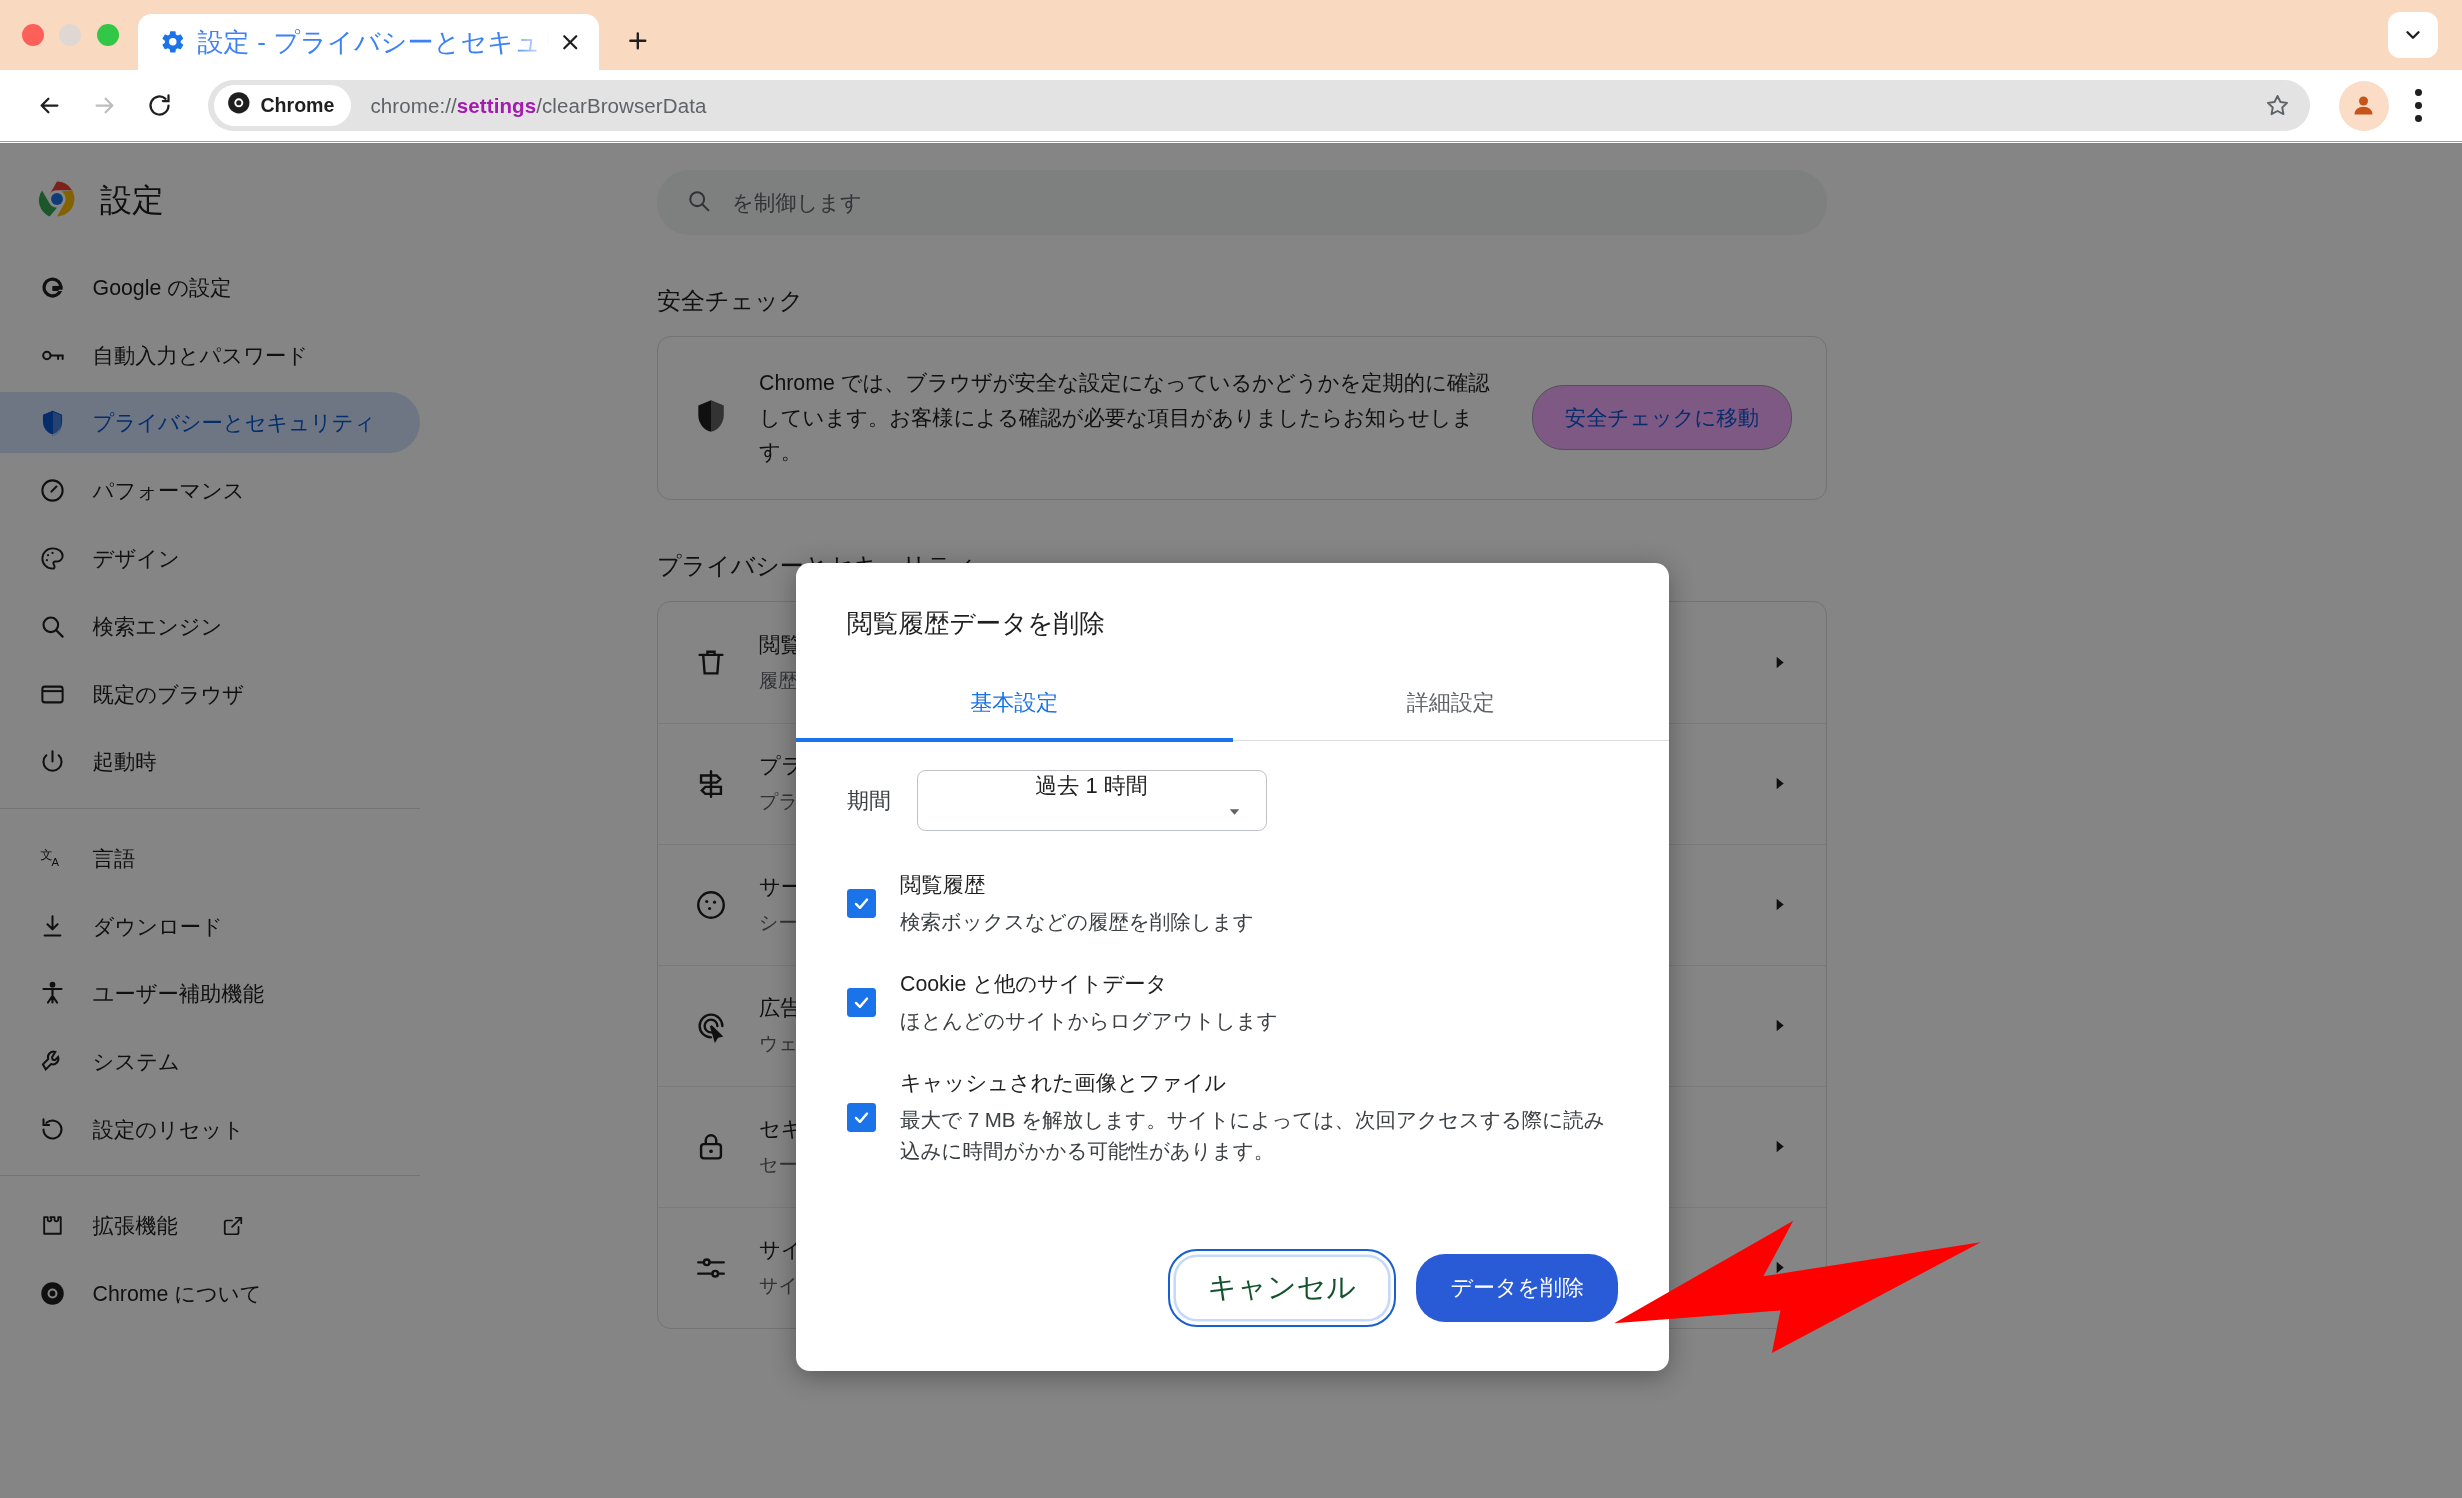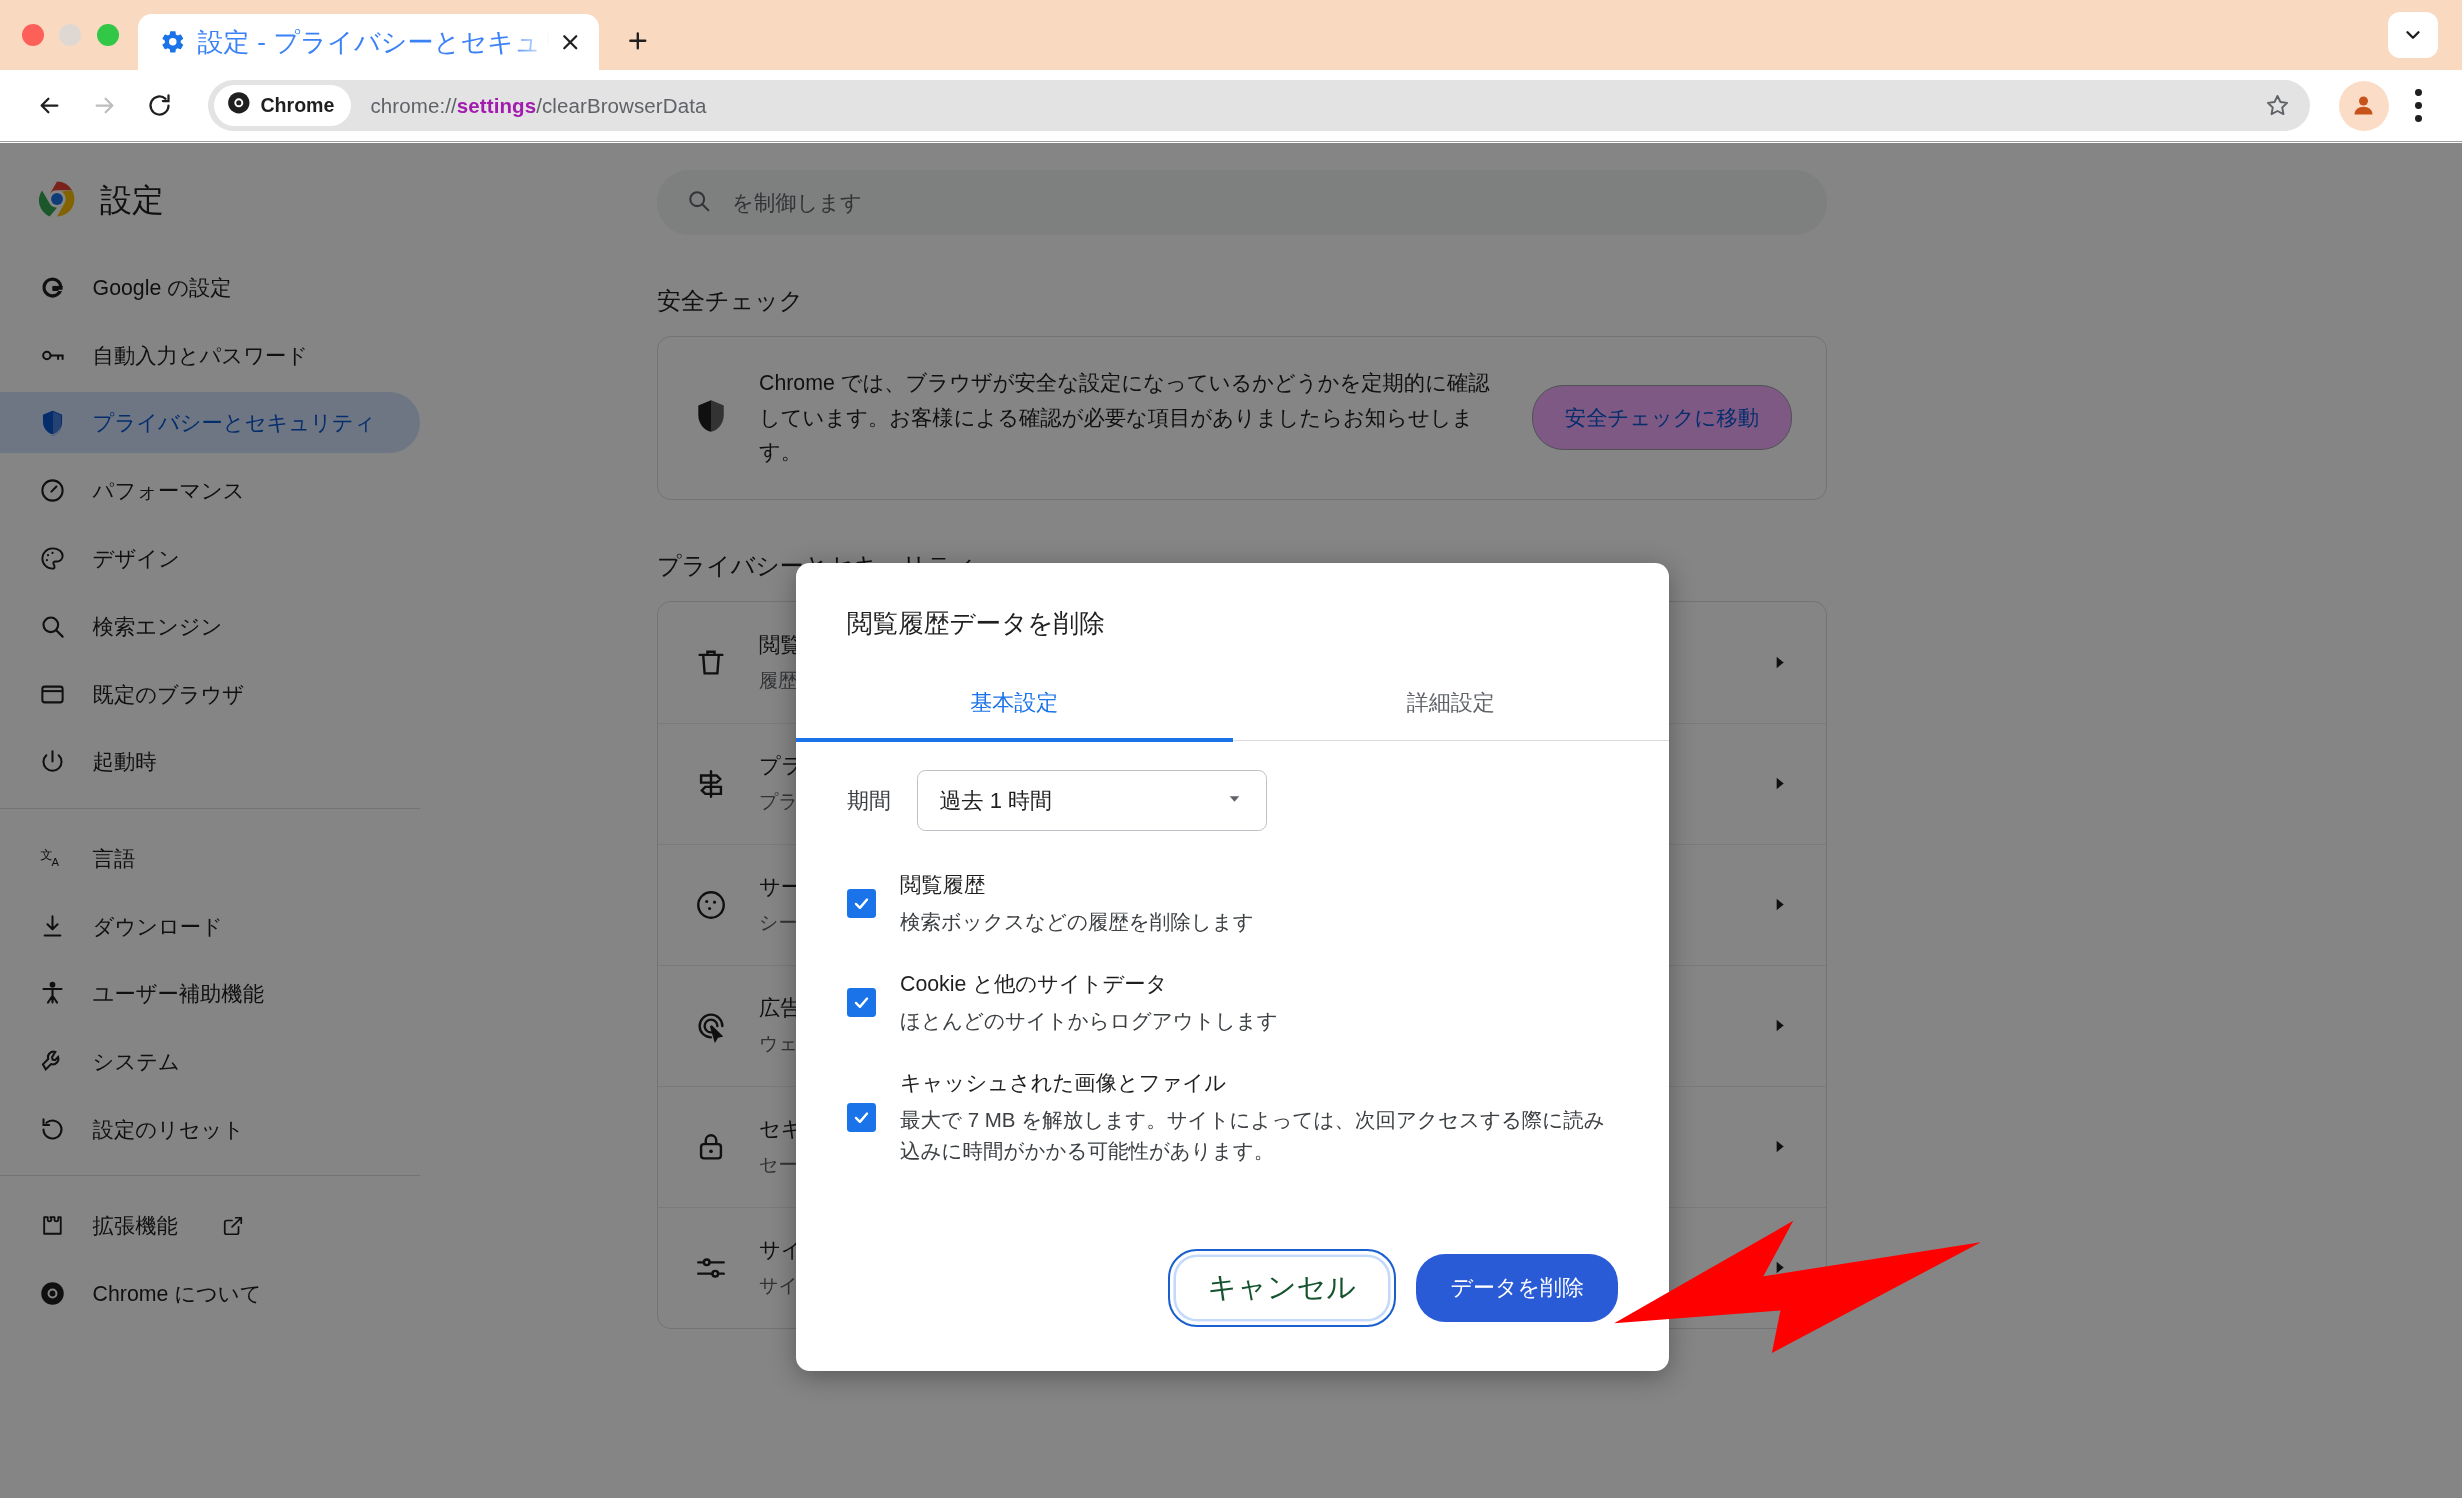--- a/index.html
+++ b/index.html
@@ -134,21 +134,21 @@
     padding: 15.4px 0 22px 0; color: #5f6368;
   }
   .dlg-tab.active { color: #1a73e8; }
   .dlg-underline { position: absolute; bottom: -1.7px; left: 0; width: 50%; height: 4.3px; background: #1a73e8; }
 
   .dlg-body { flex: 1 1 auto; padding: 29px 51px 0 51px; }
   .period-row { display: flex; align-items: center; gap: 25.6px; margin-bottom: 39px; }
   .period-label { font-size: 22px; color: #3c4043; }
   .select {
     width: 350px; height: 61px; border: 0.9px solid #bdc1c6; border-radius: 8.5px;
-    display: flex; align-items: center; padding: 0 22px; font-size: 22px; color: #1f1f1f;
+    display: flex; align-items: center; padding: 0 22px; font-size: 22px; color: #1f1f1f; flex-direction: column;
   }
   .select .caret { margin-left: auto; }
 
   .cb-row { display: flex; align-items: center; gap: 24px; margin-bottom: 32px; }
   .cb {
     width: 29px; height: 29px; flex: 0 0 29px; border-radius: 3.4px;
     background: #1a73e8; display: flex; align-items: center; justify-content: center;
   }
   .cb-texts { flex: 1 1 auto; }
   .cb-title { font-size: 21.3px; color: #1f1f1f; margin-bottom: 6.8px; }

